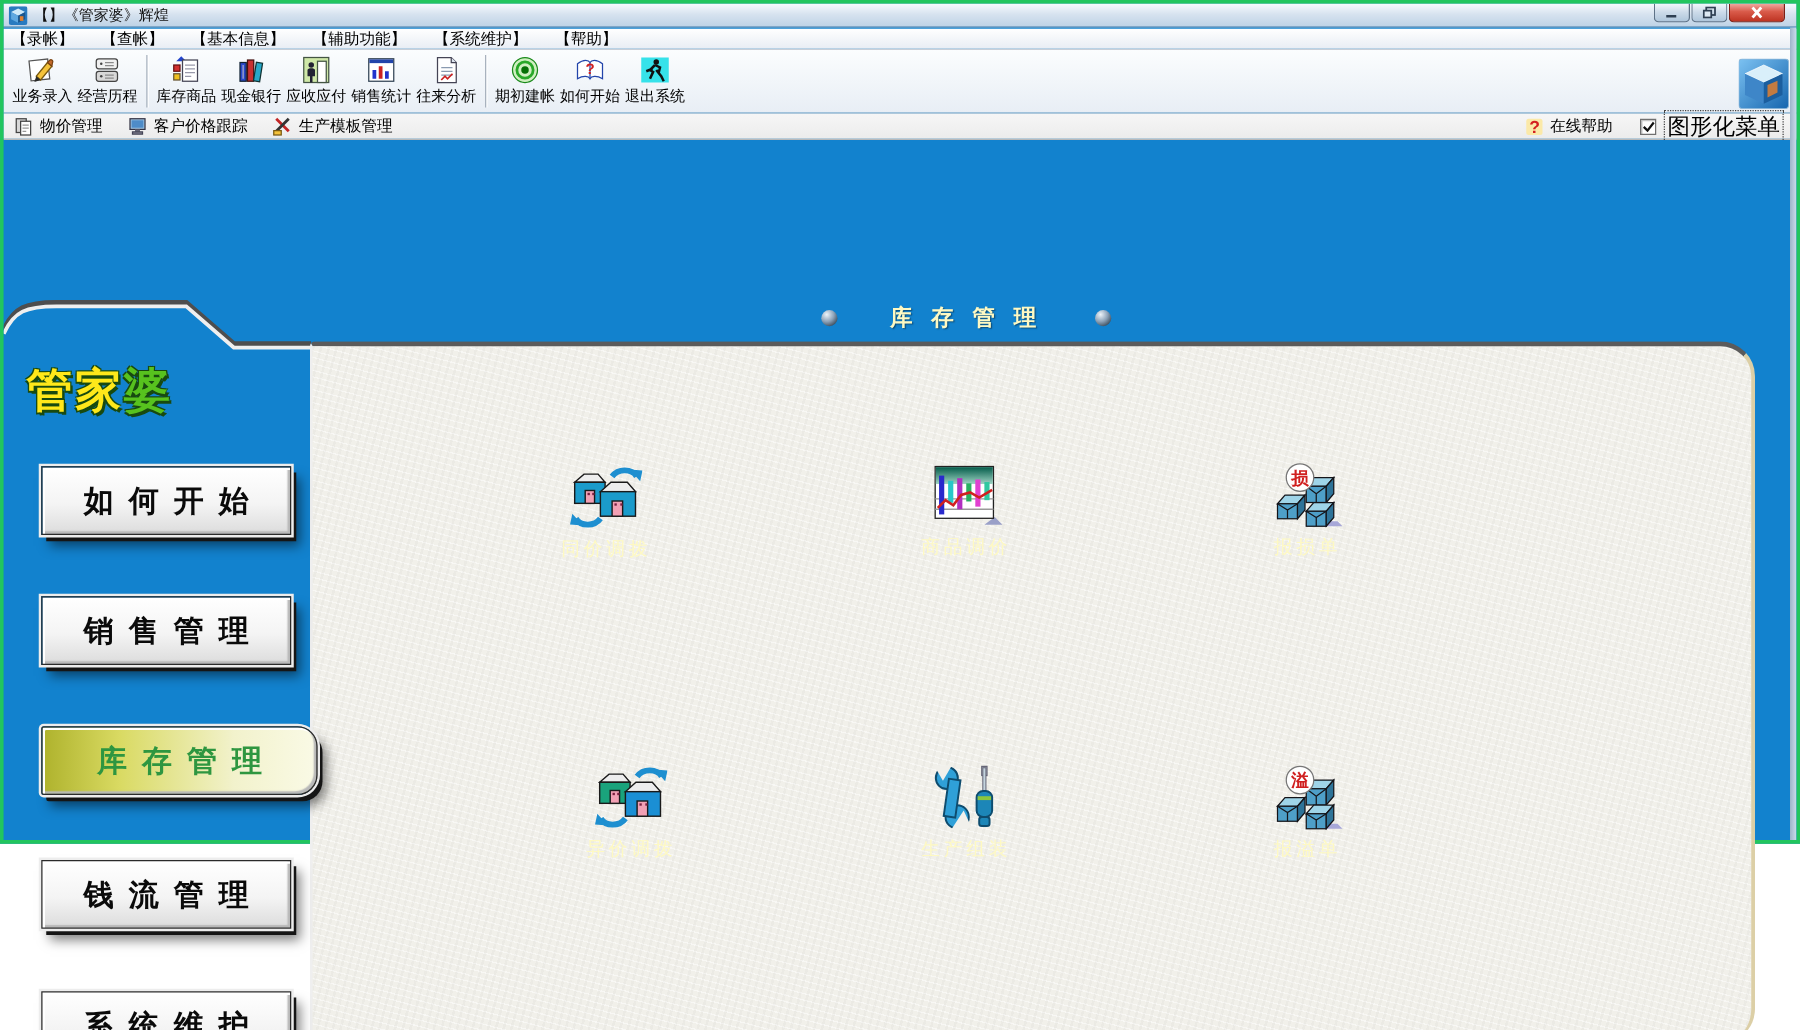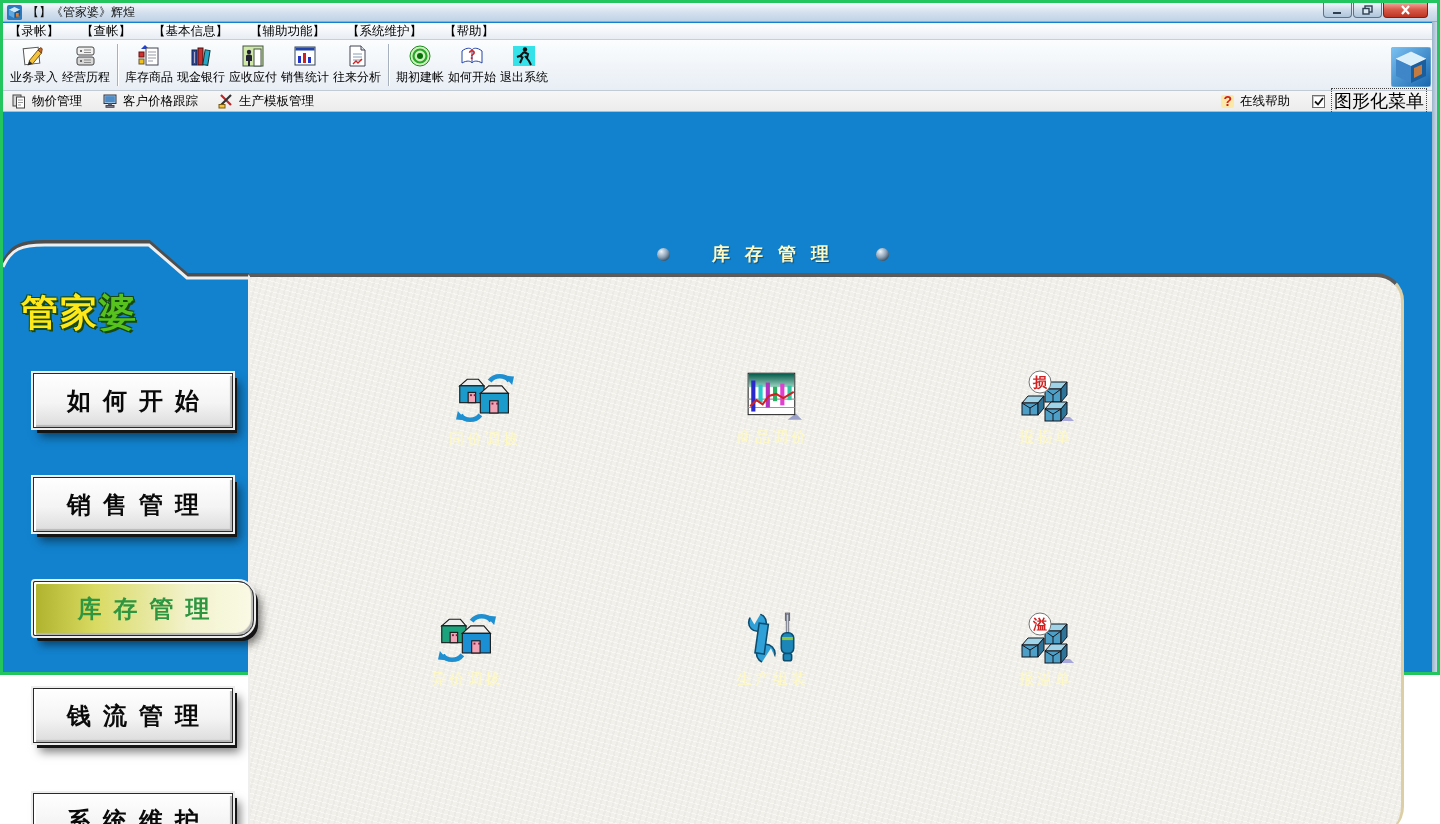--- a/index.html
+++ b/index.html
@@ -389,21 +389,21 @@
             <polygon points="16,7 22,0 22,12 16,19" fill="#2E7398"></polygon>
             <path d="M0,7 L8,12 L16,7 M8,12 L8,19" fill="none"></path>
           </g>
         </g>
         <circle cx="22" cy="12" r="11" fill="#FFF" stroke="#777"></circle>
         <text x="22" y="17" font-size="14" font-weight="bold" fill="#D02020" text-anchor="middle">损</text>
       </svg>
       <span class="feature-label">报损单</span>
     </div>
 
-    <div class="feature" style="left:399px; top:500px">
+    <div class="feature" style="left:437px; top:500px">
       <svg viewBox="0 0 62 54">
         <path d="M36 9 C41 2 53 2 57 9" fill="none" stroke="#1E8FD0" stroke-width="5"></path>
         <polygon points="60,13 51,3 62,4" fill="#1E8FD0"></polygon>
         <path d="M26 45 C21 52 9 52 5 45" fill="none" stroke="#1E8FD0" stroke-width="5"></path>
         <polygon points="2,41 11,51 0,50" fill="#1E8FD0"></polygon>
         <g stroke="#1A1A1A" stroke-width="1.2">
           <polygon points="4,14 12,7 24,7 30,14" fill="#EDEDED"></polygon>
           <rect x="4" y="14" width="26" height="18" fill="#1AA37C"></rect>
           <rect x="13" y="21" width="8" height="11" fill="#F2A0B4"></rect>
         </g>

